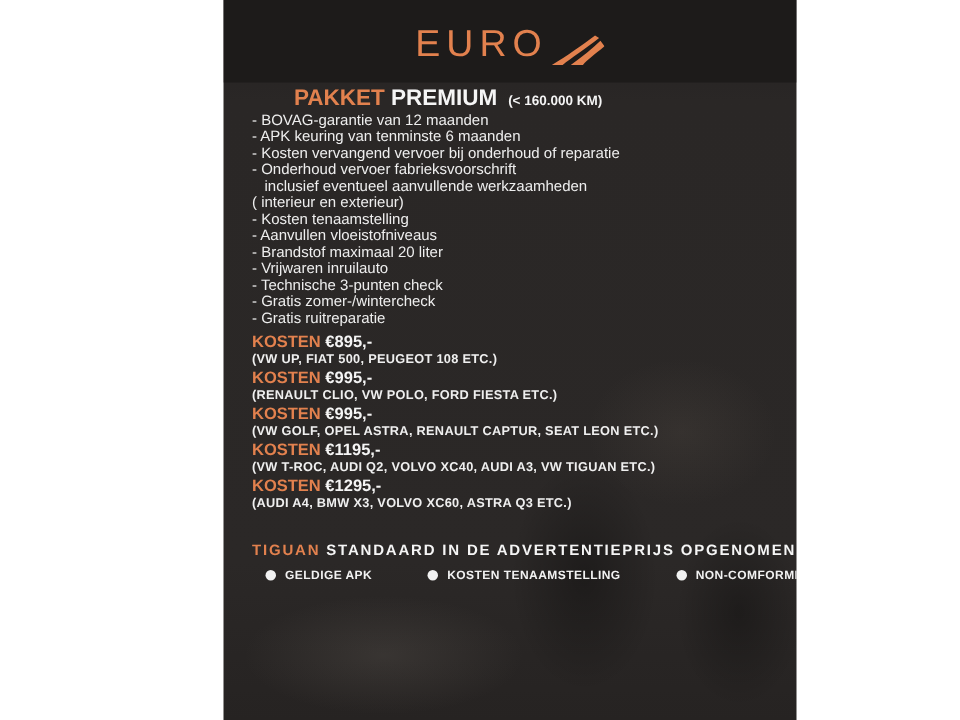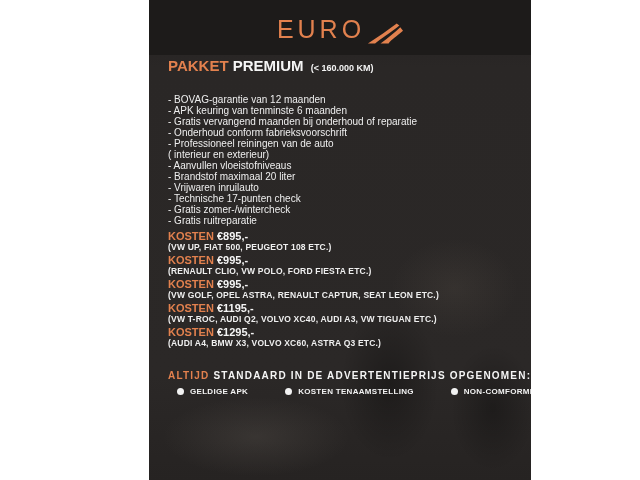--- a/index.html
+++ b/index.html
@@ -36,25 +36,25 @@
     color: #f5f5f5; font-size: 25px; font-weight: bold;
     letter-spacing: 1px; margin-left: 1px;
   }
   .swoosh { width: 36px; height: 23px; margin-left: 2px; transform: translateY(4px); }
 
   .body-content {
     position: absolute; left: 0; top: 55px; right: 0; bottom: 0;
     padding: 2px 0 0 19px;
     color: #f2f2f2;
   }
-  .title-row { font-size: 15px; font-weight: bold; color: #f5f5f5; white-space: nowrap; }
+  .title-row { font-size: 15px; font-weight: bold; color: #f5f5f5; white-space: nowrap; margin-left: 28px; }
   .title-row .accent { color: #e2814e; }
   .title-km { font-size: 9px; font-weight: bold; margin-left: 3px; }
 
-  .features { margin-top: 20px; font-size: 10px; font-weight: normal; color: #eeeeee; }
+  .features { margin-top: 1px; font-size: 10px; font-weight: normal; color: #eeeeee; }
   .feature-line { line-height: 11px; white-space: pre; }
 
   .pricing { margin-top: 4px; }
   .price-block { margin-bottom: 1px; }
   .price-line { font-size: 11px; font-weight: bold; line-height: 12px; color: #f5f5f5; }
   .price-line .accent { color: #e2814e; }
   .price-models { font-size: 8.5px; font-weight: bold; line-height: 11px; color: #efefef; letter-spacing: 0.2px; }
 
   .footer { margin-top: 21px; }
   .footer-heading {
@@ -94,38 +94,39 @@
       <span>PREMIUM</span>
       <span class="title-km">(&lt; 160.000 KM)</span>
     </div>
 
     <div class="features">
 
         <div class="feature-line">- BOVAG-garantie van 12 maanden</div>
 
         <div class="feature-line">- APK keuring van tenminste 6 maanden</div>
 
-        <div class="feature-line">- Gratis vervangend maanden bij onderhoud of reparatie</div>
+        <div class="feature-line">- Kosten vervangend vervoer bij onderhoud of reparatie</div>
 
-        <div class="feature-line">- Onderhoud conform fabrieksvoorschrift</div>
+        <div class="feature-line">- Onderhoud vervoer fabrieksvoorschrift</div>
+
+        <div class="feature-line">   inclusief eventueel aanvullende werkzaamheden</div>
 
 
 
-        <div class="feature-line">- Professioneel reiningen van de auto</div>
-
         <div class="feature-line">( interieur en exterieur)</div>
 
+        <div class="feature-line">- Kosten tenaamstelling</div>
 
         <div class="feature-line">- Aanvullen vloeistofniveaus</div>
 
         <div class="feature-line">- Brandstof maximaal 20 liter</div>
 
         <div class="feature-line">- Vrijwaren inruilauto</div>
 
-        <div class="feature-line">- Technische 17-punten check</div>
+        <div class="feature-line">- Technische 3-punten check</div>
 
         <div class="feature-line">- Gratis zomer-/wintercheck</div>
 
         <div class="feature-line">- Gratis ruitreparatie</div>
       </div>
 
     <div class="pricing">
 
         <div class="price-block">
           <div class="price-line">
@@ -163,21 +164,21 @@
           <div class="price-line">
             <span class="accent">KOSTEN</span>
             <span>€1295,-</span>
           </div>
           <div class="price-models">(AUDI A4, BMW X3, VOLVO XC60, ASTRA Q3 ETC.)</div>
         </div>
       </div>
 
     <div class="footer">
       <div class="footer-heading">
-        <span class="accent">ALTIJD</span><span> STANDAARD IN DE ADVERTENTIEPRIJS OPGENOMEN:</span>
+        <span class="accent">TIGUAN</span><span> STANDAARD IN DE ADVERTENTIEPRIJS OPGENOMEN:</span>
       </div>
       <div class="footer-items">
 
           <span class="footer-item">
             <span class="dot"></span>
             <span>GELDIGE APK</span>
           </span>
 
           <span class="footer-item">
             <span class="dot"></span>

